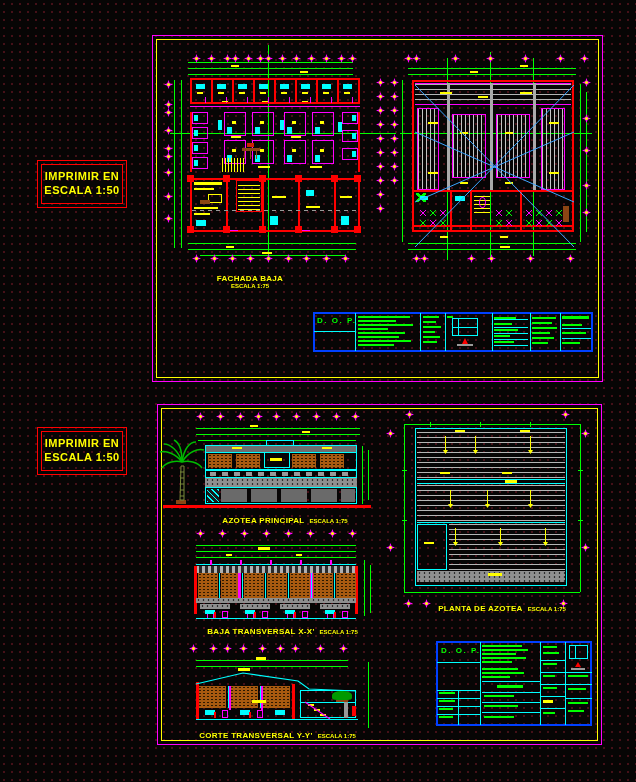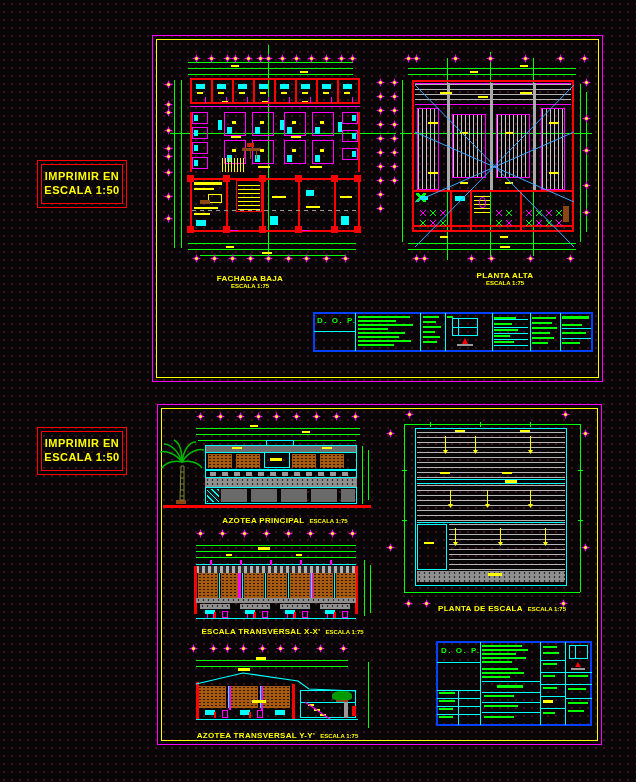--- a/index.html
+++ b/index.html
@@ -690,32 +690,28 @@
 
   <svg style="left:190px;top:664px" width="180" height="60">
     <polyline points="6,20 53,9 108,17 119,25 166,27" fill="none" stroke="#00ffff" stroke-width="1.2"></polyline>
     <line x1="115" y1="38" x2="140" y2="55" stroke="#ff00ff" stroke-width="1.2"></line>
   </svg>
 
   <div class="dl two" style="left:185px;top:274px;width:130px">
     <div class="t">FACHADA BAJA</div>
     <div class="s">ESCALA 1:75</div>
   </div>
-  <div class="dl two" style="left:435px;top:271px;width:140px">
-    <div class="t">PLANTA ALTA</div>
-    <div class="s">ESCALA 1:75</div>
-  </div>
   <div class="dl one" style="left:200px;top:509px;width:170px">
     <span class="t">AZOTEA PRINCIPAL</span><span class="s">ESCALA 1:75</span>
   </div>
   <div class="dl one" style="left:195px;top:620px;width:175px">
-    <span class="t">ESCALA TRANSVERSAL X-X'</span><span class="s">ESCALA 1:75</span>
+    <span class="t">BAJA TRANSVERSAL X-X'</span><span class="s">ESCALA 1:75</span>
   </div>
   <div class="dl one" style="left:185px;top:724px;width:185px">
-    <span class="t">AZOTEA TRANSVERSAL Y-Y'</span><span class="s">ESCALA 1:75</span>
+    <span class="t">CORTE TRANSVERSAL Y-Y'</span><span class="s">ESCALA 1:75</span>
   </div>
   <div class="dl one" style="left:432px;top:597px;width:140px">
-    <span class="t">PLANTA DE ESCALA</span><span class="s">ESCALA 1:75</span>
+    <span class="t">PLANTA DE AZOTEA</span><span class="s">ESCALA 1:75</span>
   </div>
 
   <div class="org" style="left:317px;top:316px">D. O. P.</div>
   <div class="org" style="left:441px;top:646px">D. O. P.</div>
 </div>
 
 </body></html>

